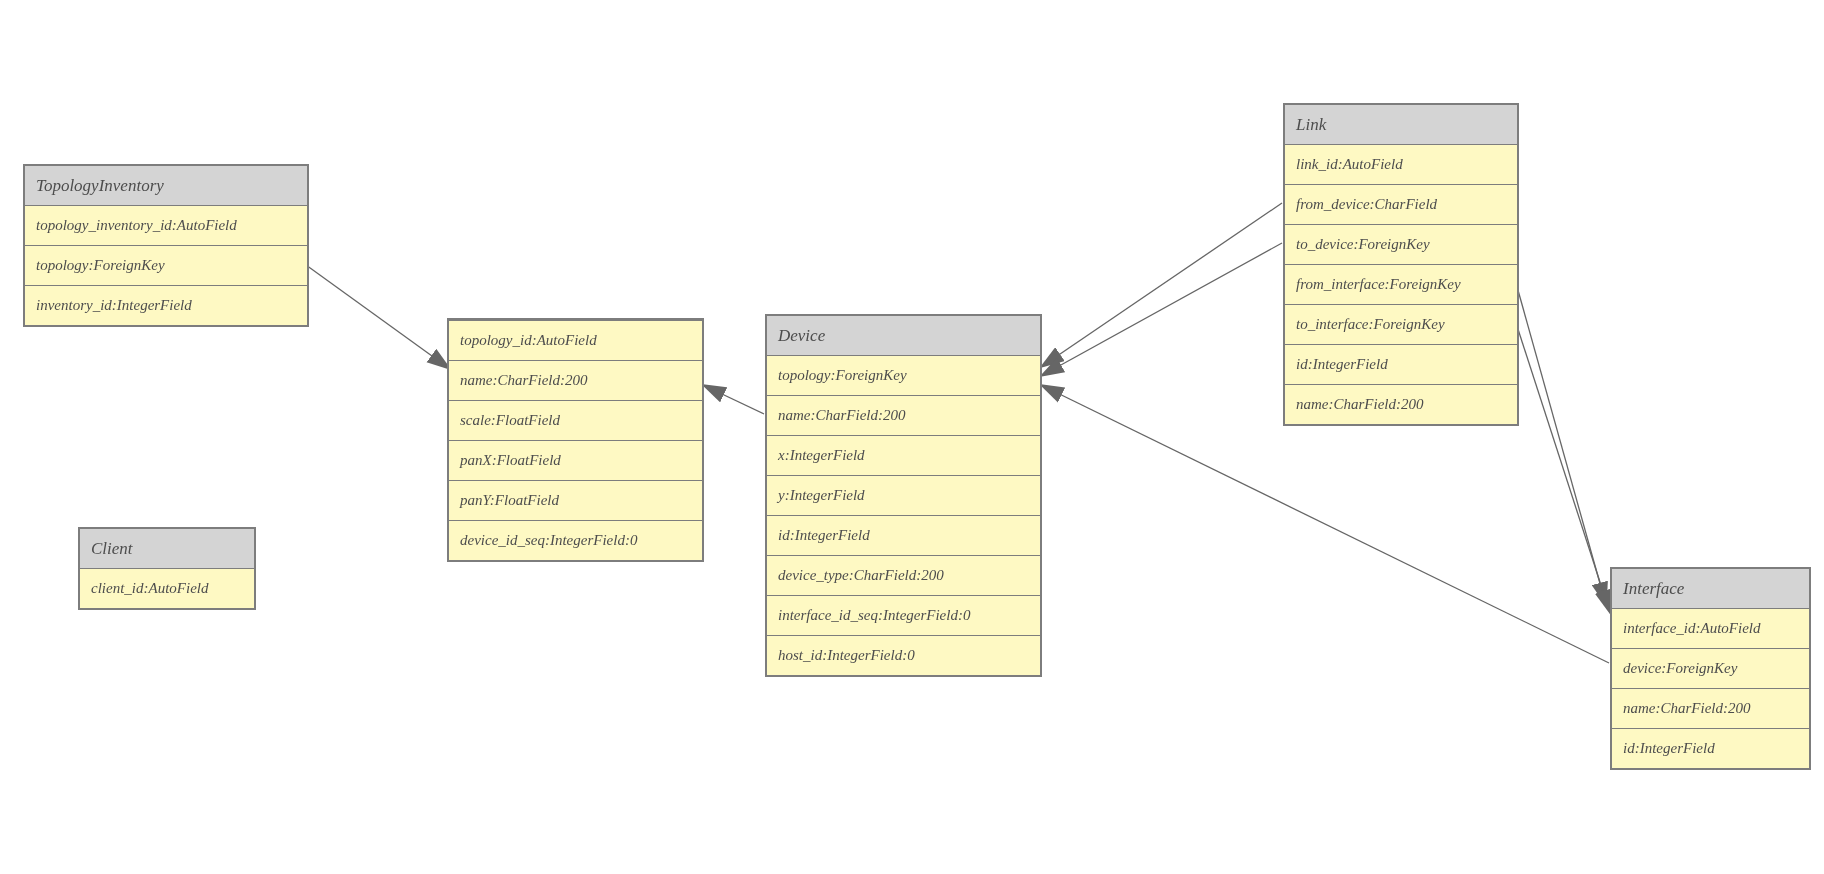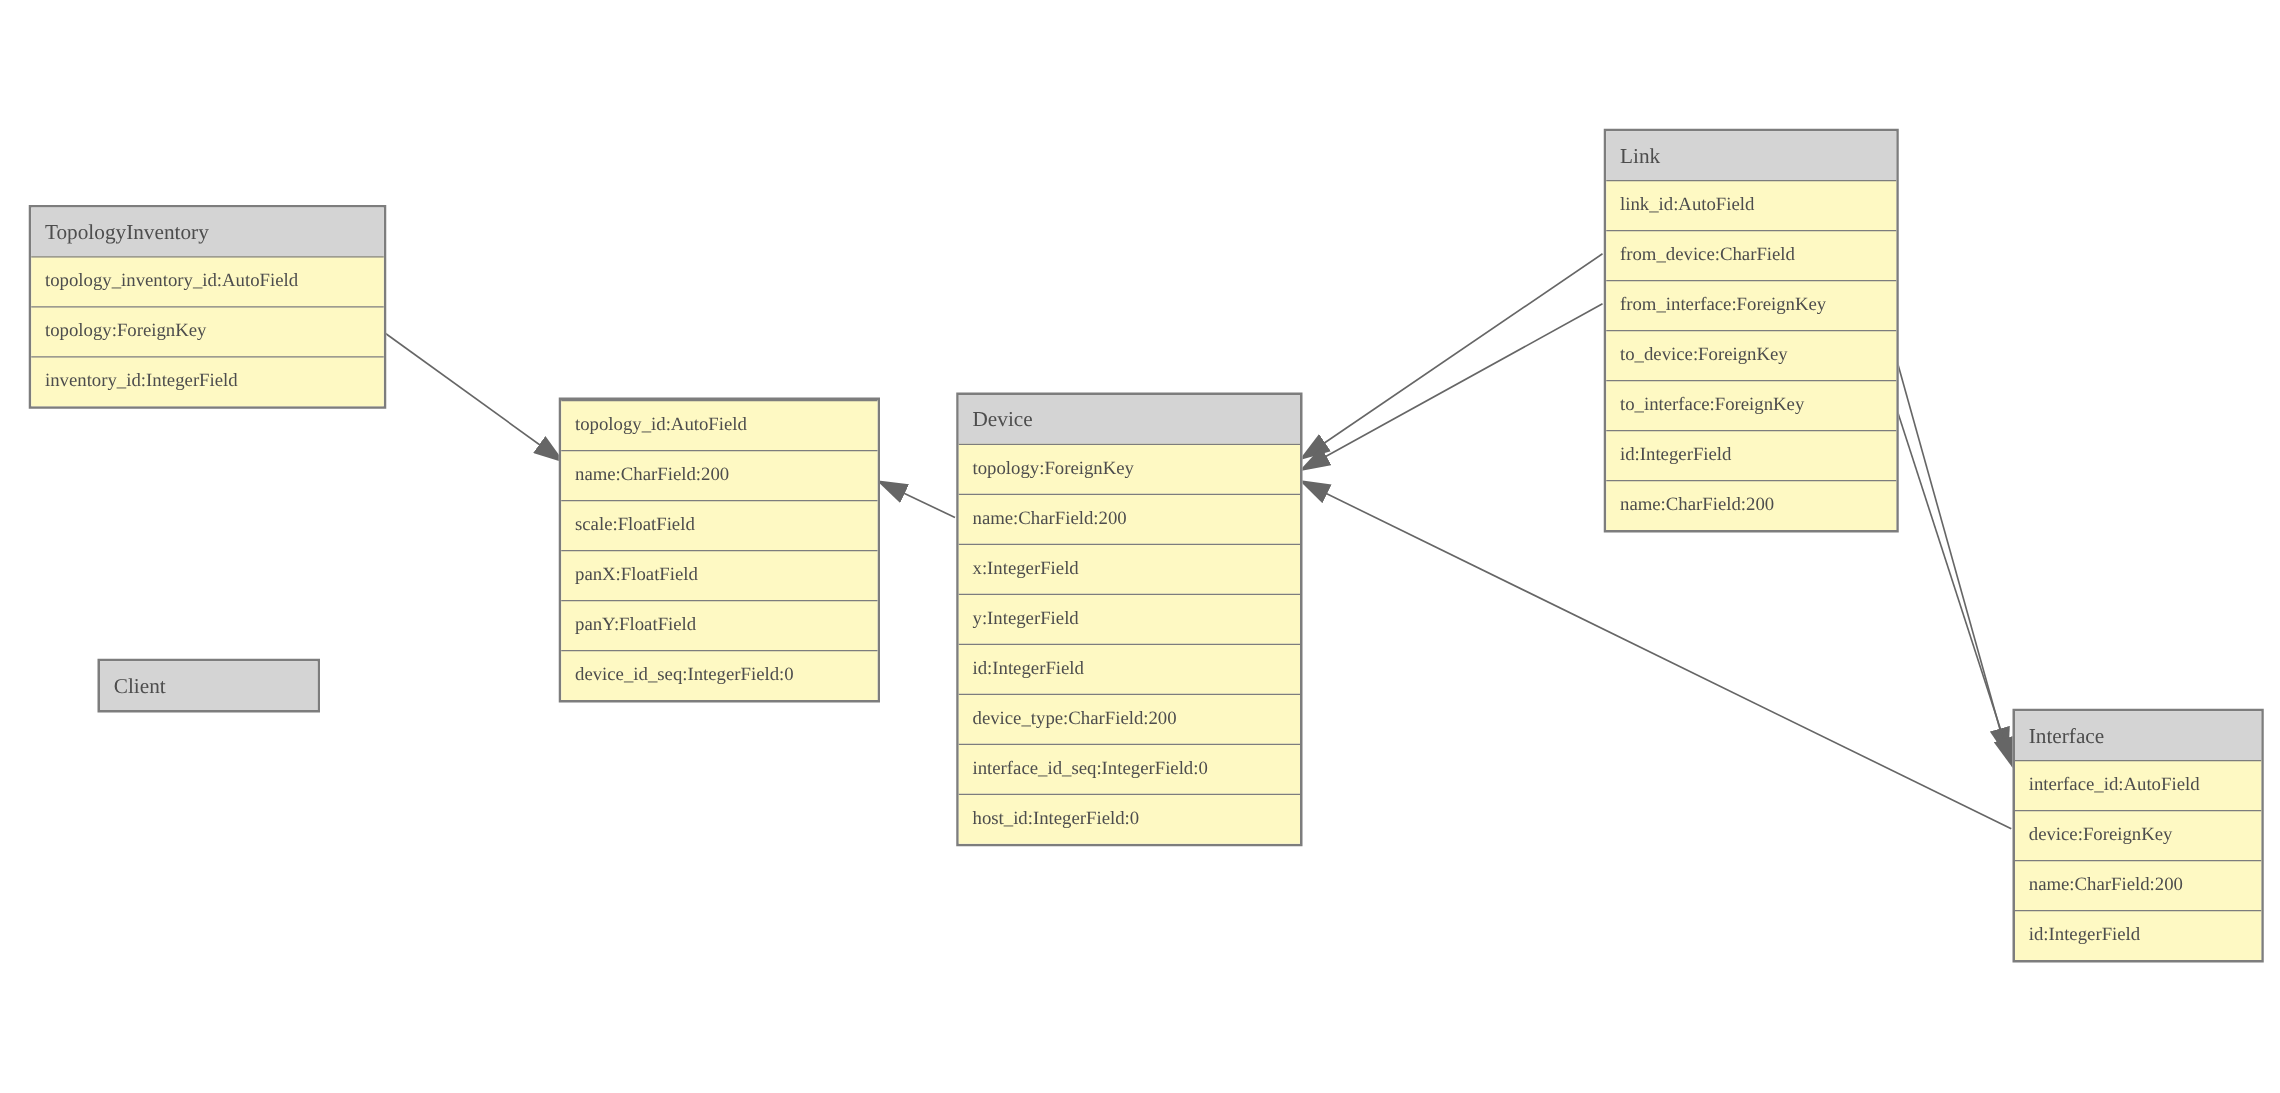--- a/index.html
+++ b/index.html
@@ -20,20 +20,21 @@
     left: 0;
     top: 0;
     width: 1824px;
     height: 874px;
   }
   .entity {
     position: absolute;
     background: #ffffff;
     border: 2px solid var(--border, #7d7d7d);
     box-sizing: content-box;
+    font-style: italic;
   }
   .entity-header {
     height: 39px;
     line-height: 39px;
     background: var(--header-fill, #d4d4d4);
     color: var(--text, #4d4d4d);
     font-size: 17px;
     padding-left: 11px;
     white-space: nowrap;
     overflow: hidden;
@@ -83,38 +84,39 @@
     <div class="entity" style="left: 447px; top: 318px; width: 253px;">
       <div class="entity-row">topology_id:AutoField</div>
       <div class="entity-row">name:CharField:200</div>
       <div class="entity-row">scale:FloatField</div>
       <div class="entity-row">panX:FloatField</div>
       <div class="entity-row">panY:FloatField</div>
       <div class="entity-row">device_id_seq:IntegerField:0</div>
     </div>
     <div class="entity" style="left: 78px; top: 527px; width: 174px;">
       <div class="entity-header">Client</div>
+      <div class="entity-row">client_id:AutoField</div>
     </div>
     <div class="entity" style="left: 765px; top: 314px; width: 273px;">
       <div class="entity-header">Device</div>
       <div class="entity-row">topology:ForeignKey</div>
       <div class="entity-row">name:CharField:200</div>
       <div class="entity-row">x:IntegerField</div>
       <div class="entity-row">y:IntegerField</div>
       <div class="entity-row">id:IntegerField</div>
       <div class="entity-row">device_type:CharField:200</div>
       <div class="entity-row">interface_id_seq:IntegerField:0</div>
       <div class="entity-row">host_id:IntegerField:0</div>
     </div>
     <div class="entity" style="left: 1283px; top: 103px; width: 232px;">
       <div class="entity-header">Link</div>
       <div class="entity-row">link_id:AutoField</div>
       <div class="entity-row">from_device:CharField</div>
+      <div class="entity-row">to_device:ForeignKey</div>
       <div class="entity-row">from_interface:ForeignKey</div>
-      <div class="entity-row">to_device:ForeignKey</div>
       <div class="entity-row">to_interface:ForeignKey</div>
       <div class="entity-row">id:IntegerField</div>
       <div class="entity-row">name:CharField:200</div>
     </div>
     <div class="entity" style="left: 1610px; top: 567px; width: 197px;">
       <div class="entity-header">Interface</div>
       <div class="entity-row">interface_id:AutoField</div>
       <div class="entity-row">device:ForeignKey</div>
       <div class="entity-row">name:CharField:200</div>
       <div class="entity-row">id:IntegerField</div>

